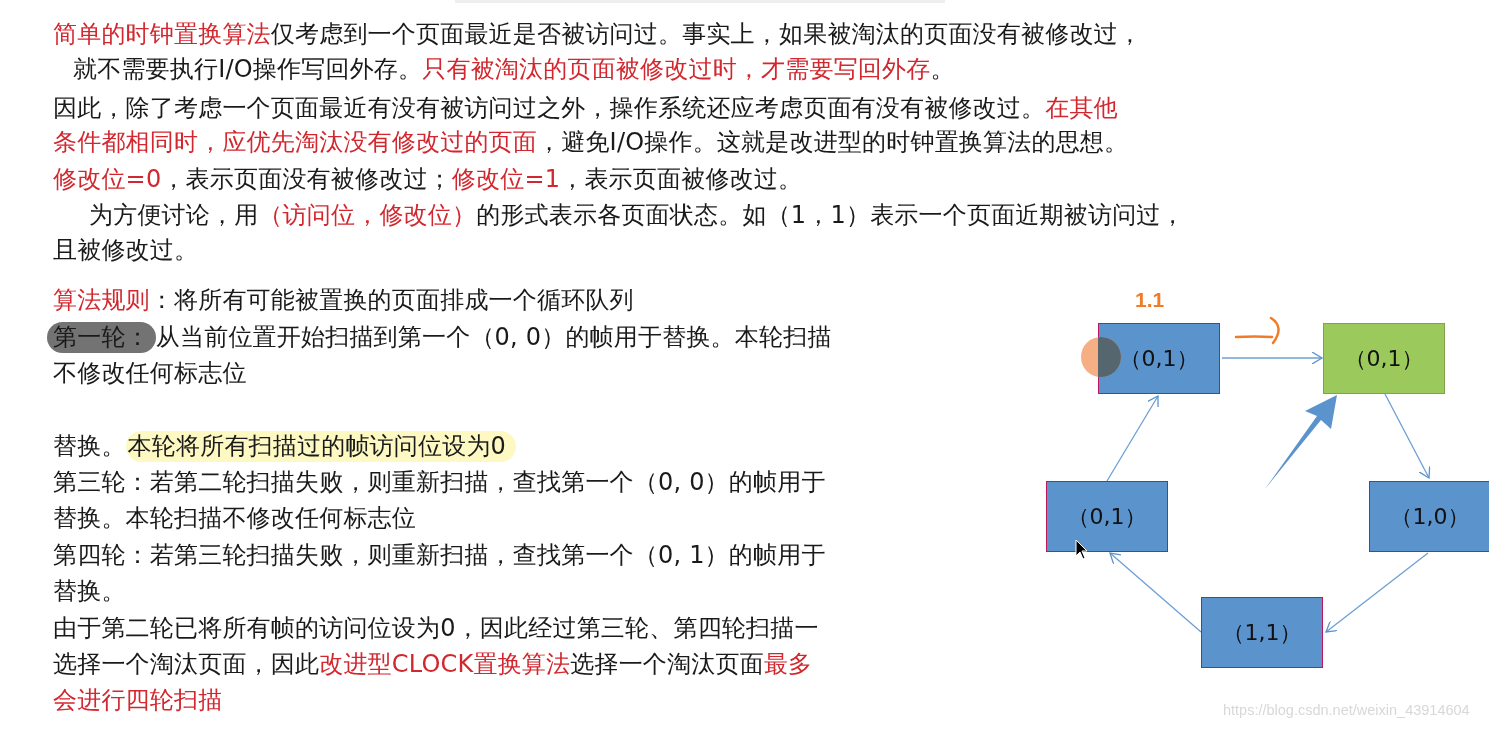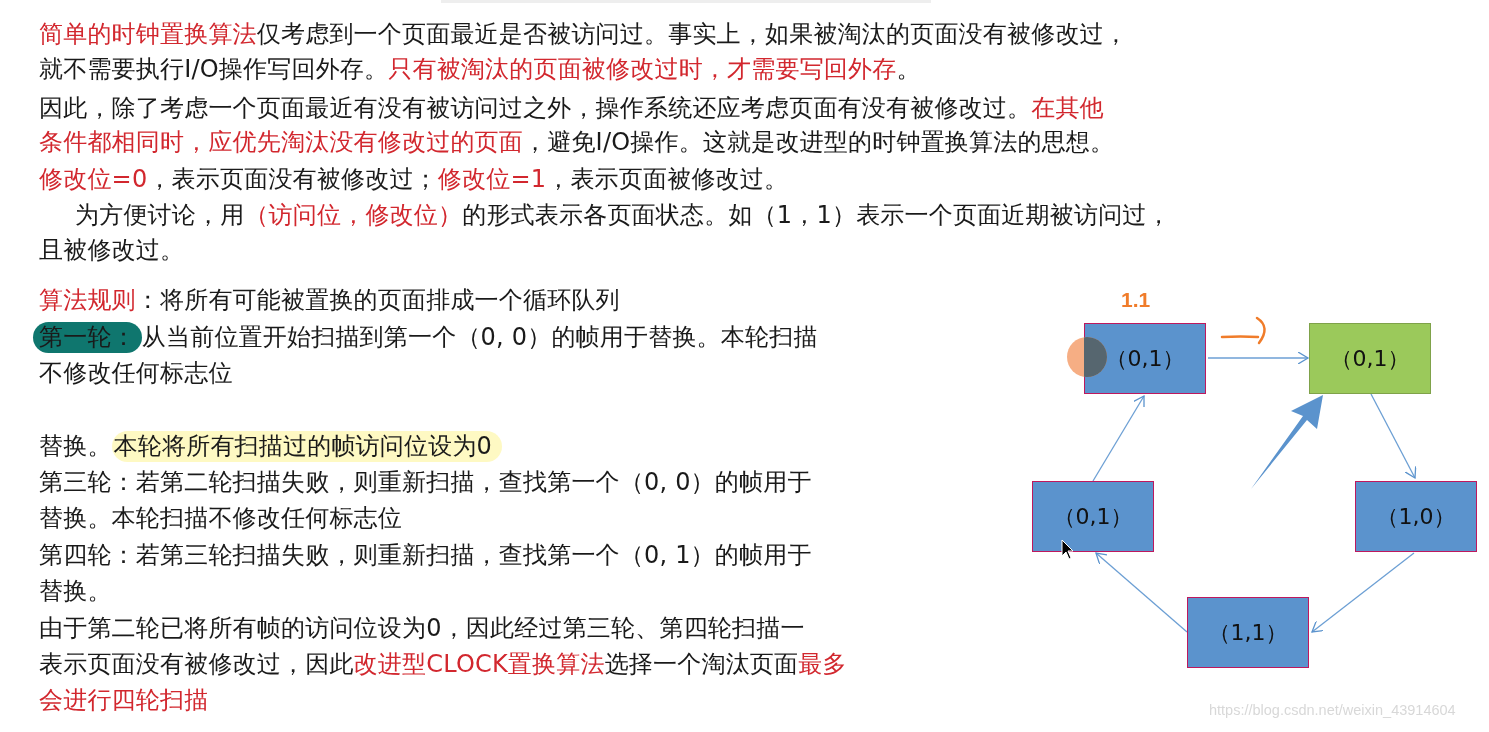--- a/index.html
+++ b/index.html
@@ -3,36 +3,36 @@
 <meta charset="utf-8">
 <style>
   html, body {
     margin: 0; padding: 0;
     width: 1489px; height: 732px;
     background: #ffffff;
     overflow: hidden;
     position: relative;
   }
   .slide {
-    position: absolute; left: 1px; top: 0; width: 1275px; height: 732px;
+    position: absolute; left: 15px; top: 0; width: 1275px; height: 732px;
     font-family: "DejaVu Sans", "Liberation Sans", sans-serif;
     color: #1a1a1a;
   }
   .topbar {
     position: absolute; left: 440px; top: 0; width: 490px; height: 3px;
     background: #eeeeee;
   }
   .line {
     position: absolute; left: 38px;
     font-size: 24px; line-height: 36px; white-space: nowrap;
     letter-spacing: 0.2px;
   }
   .red { color: #d2272e; }
   .hl {
-    background: #0f766e;
+    background: #737373;
     border-radius: 20px;
     padding: 1px 6px 2px 0;
     margin-left: -6px;
     padding-left: 6px;
   }
   .hl-long {
     background: #fef9c3;
     border-radius: 20px;
     padding: 1px 10px 2px 2px;
   }
@@ -75,21 +75,21 @@
 </style>
 </head>
 <body>
 
 <div class="slide">
   <div class="topbar"></div>
 
   <div class="line" style="top:16px;">
     <span class="red">简单的时钟置换算法</span><span>仅考虑到一个页面最近是否被访问过。事实上，如果被淘汰的页面没有被修改过，</span>
   </div>
-  <div class="line" style="top:51px;">
+  <div class="line" style="top:51px;margin-left:20px;">
     <span>就不需要执行I/O操作写回外存。</span><span class="red">只有被淘汰的页面被修改过时，才需要写回外存</span><span>。</span>
   </div>
 
   <div class="line" style="top:90px;">
     <span>因此，除了考虑一个页面最近有没有被访问过之外，操作系统还应考虑页面有没有被修改过。</span><span class="red">在其他</span>
   </div>
   <div class="line" style="top:124px;">
     <span class="red">条件都相同时，应优先淘汰没有修改过的页面</span><span>，避免I/O操作。这就是改进型的时钟置换算法的思想。</span>
   </div>
 
@@ -125,21 +125,21 @@
   <div class="line" style="top:537px;">
     <span>第四轮：若第三轮扫描失败，则重新扫描，查找第一个（0, 1）的帧用于</span>
   </div>
   <div class="line" style="top:573px;">
     <span>替换。</span>
   </div>
   <div class="line" style="top:610px;">
     <span>由于第二轮已将所有帧的访问位设为0，因此经过第三轮、第四轮扫描一</span>
   </div>
   <div class="line" style="top:646px;">
-    <span>表示页面没有被修改过，因此</span><span class="red">改进型CLOCK置换算法</span><span>选择一个淘汰页面</span><span class="red">最多</span>
+    <span>选择一个淘汰页面，因此</span><span class="red">改进型CLOCK置换算法</span><span>选择一个淘汰页面</span><span class="red">最多</span>
   </div>
   <div class="line" style="top:682px;">
     <span class="red">会进行四轮扫描</span>
   </div>
 
   <svg class="arrows" width="1489" height="732">
     <defs>
       <marker id="ah" markerWidth="12" markerHeight="12" refX="10" refY="6" orient="auto" markerUnits="userSpaceOnUse">
         <path d="M0,0 L10,6 L0,12" fill="none" stroke="#5b93cd" stroke-width="1.3"></path>
       </marker>

